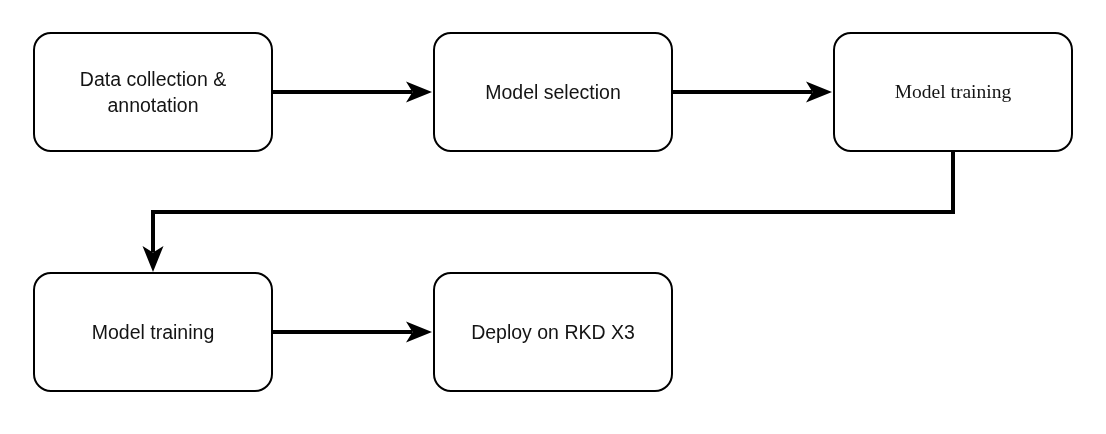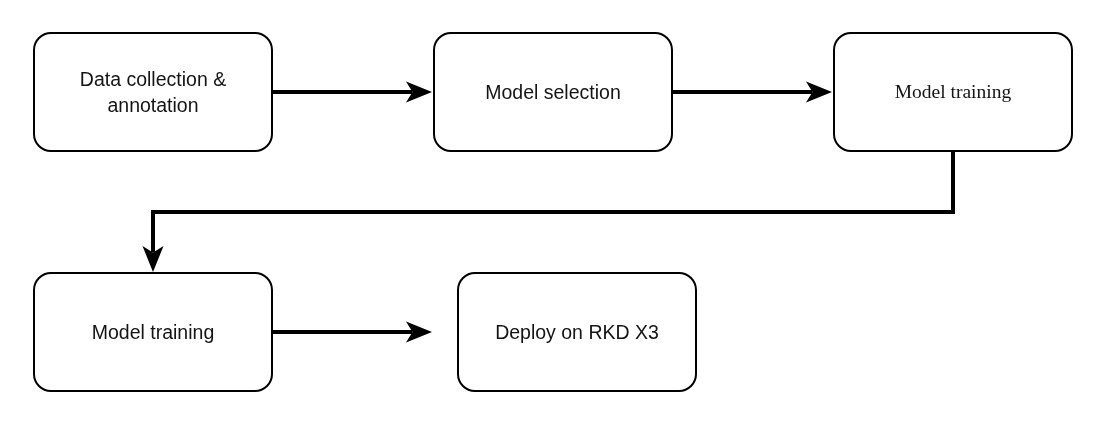--- a/index.html
+++ b/index.html
@@ -37,21 +37,21 @@
     text-align:center;
     font-size:19.5px;
     line-height:1.35;
     color:var(--text);
     padding:6px 14px;
   }
   .node-1{left:33px;top:32px;}
   .node-2{left:433px;top:32px;}
   .node-3{left:833px;top:32px;font-family:Liberation Serif, serif;}
   .node-4{left:33px;top:272px;}
-  .node-5{left:433px;top:272px;margin-left:24px;}
+  .node-5{left:433px;top:272px;}
   .edge-line{
     stroke:var(--edge);
     stroke-width:4;
     fill:none;
   }
   .edge-head{
     fill:var(--edge);
     stroke:none;
   }
 </style>

